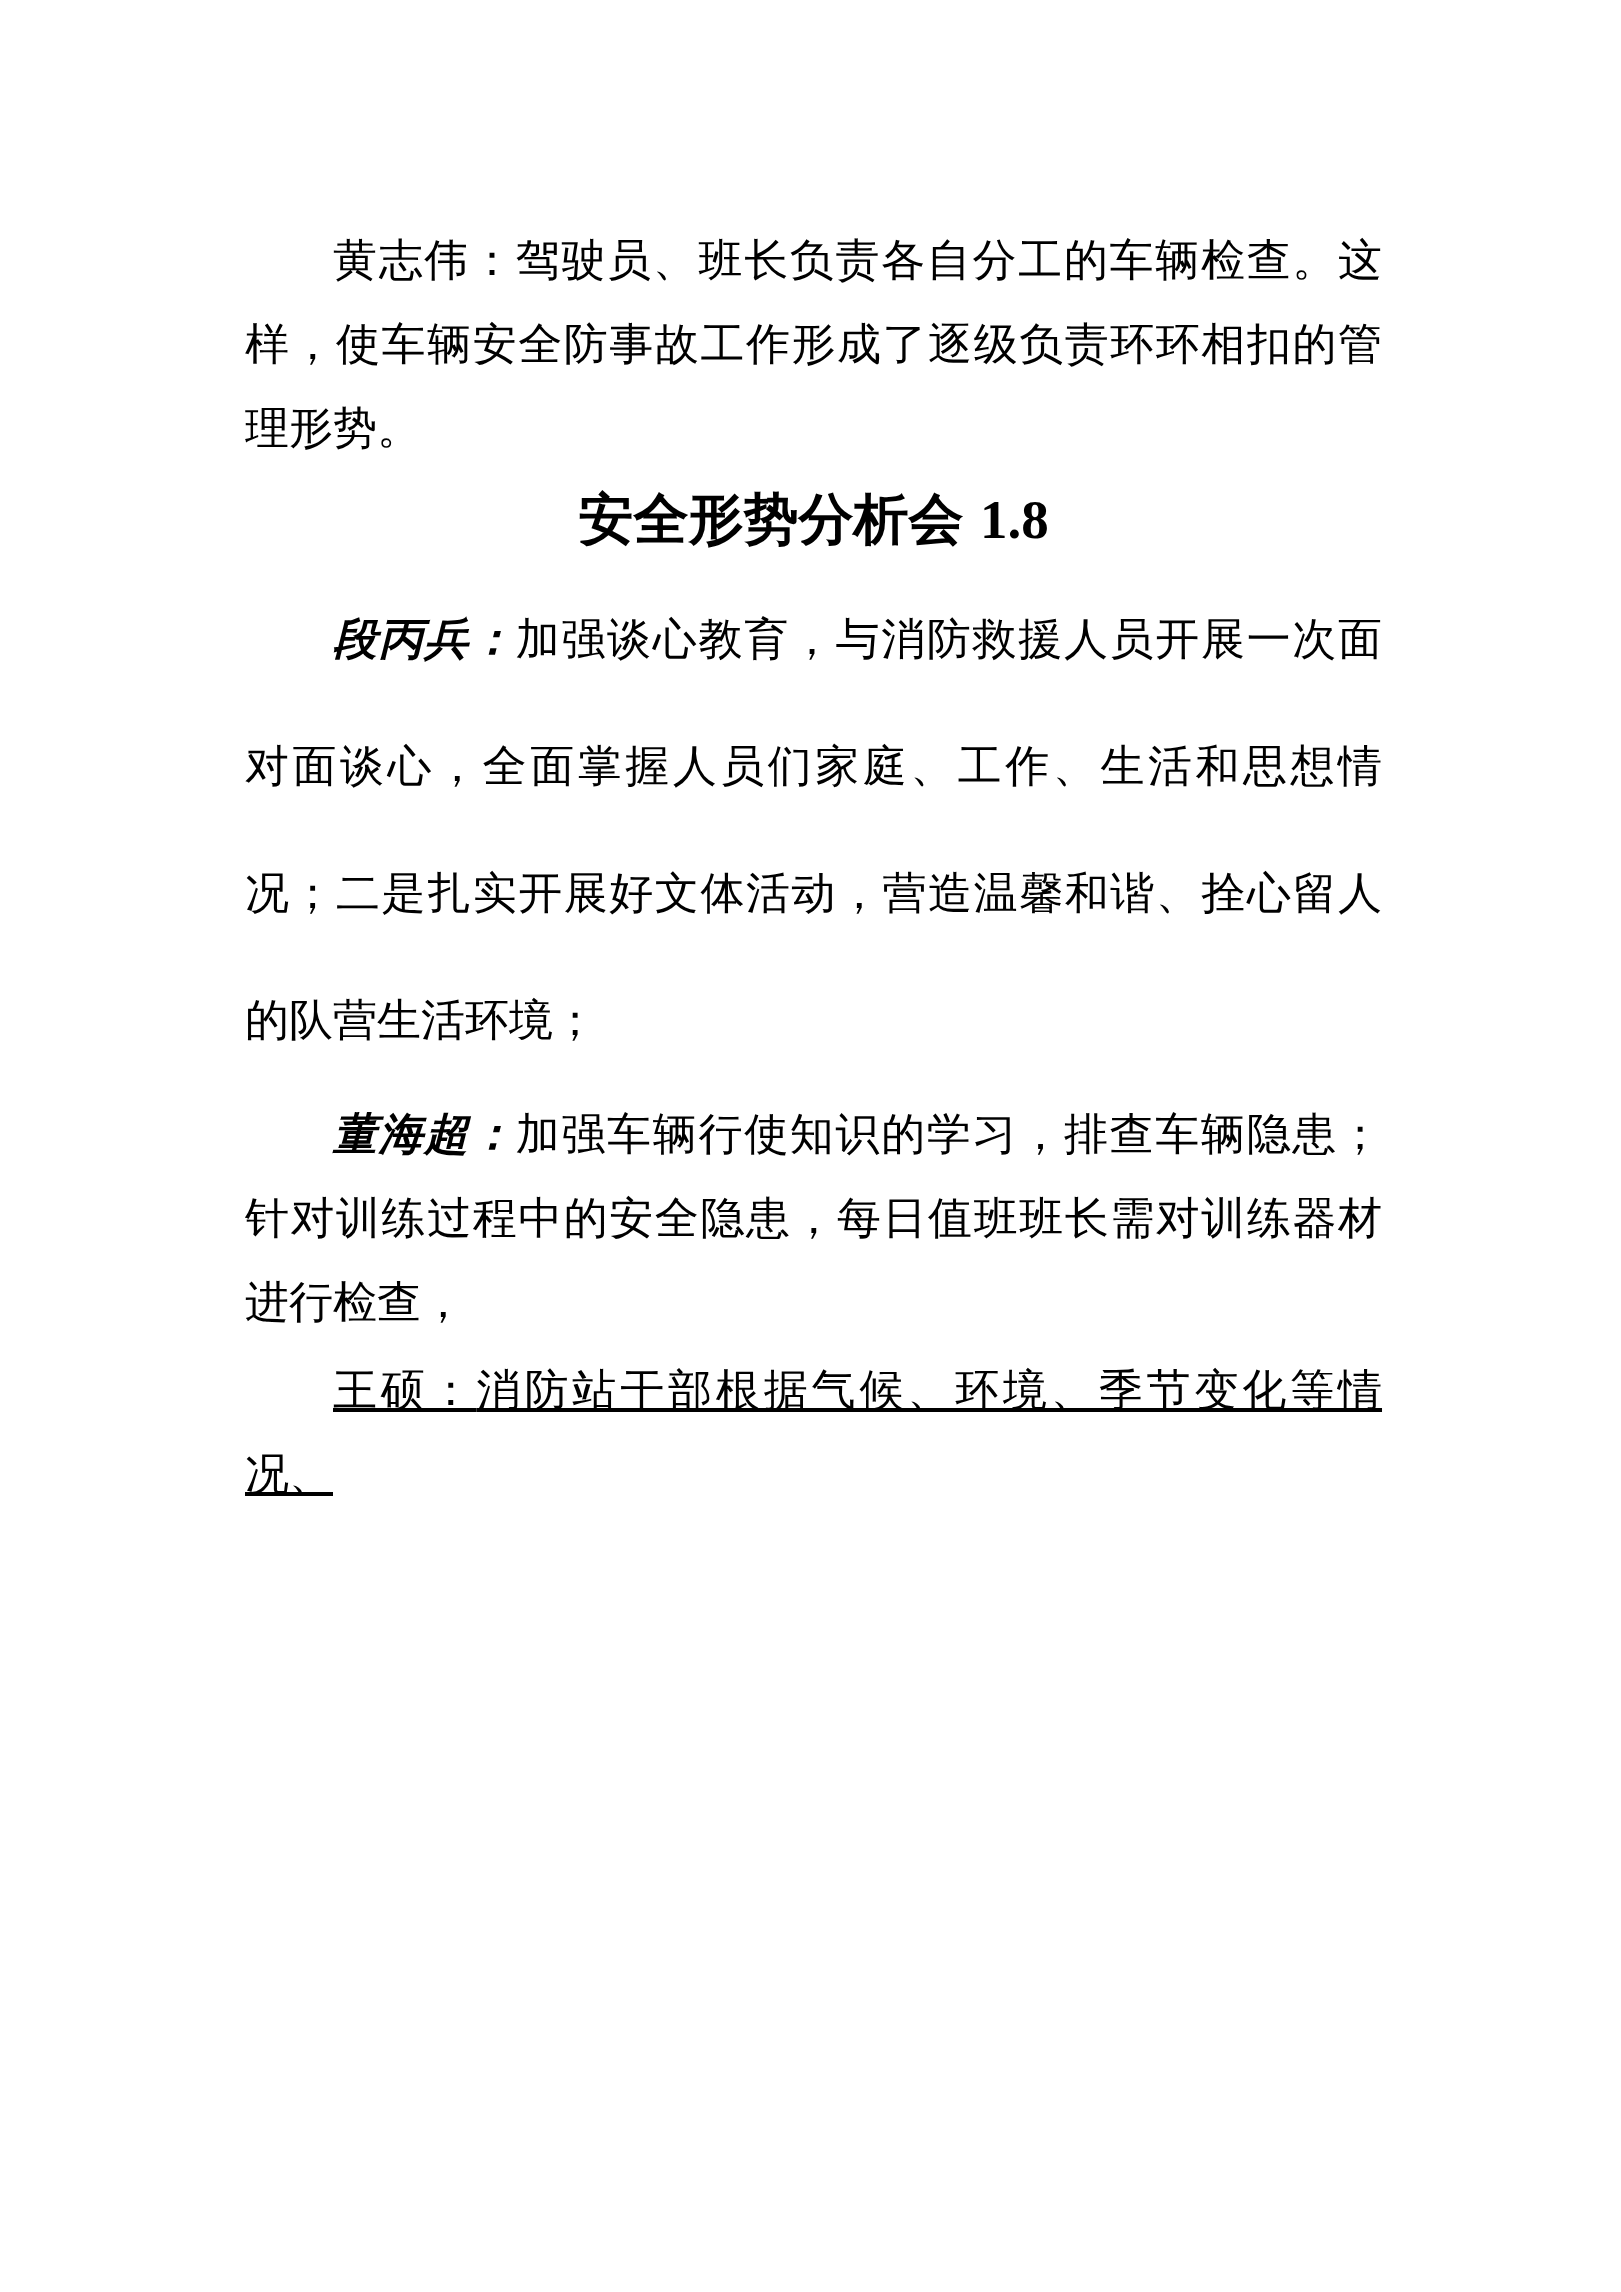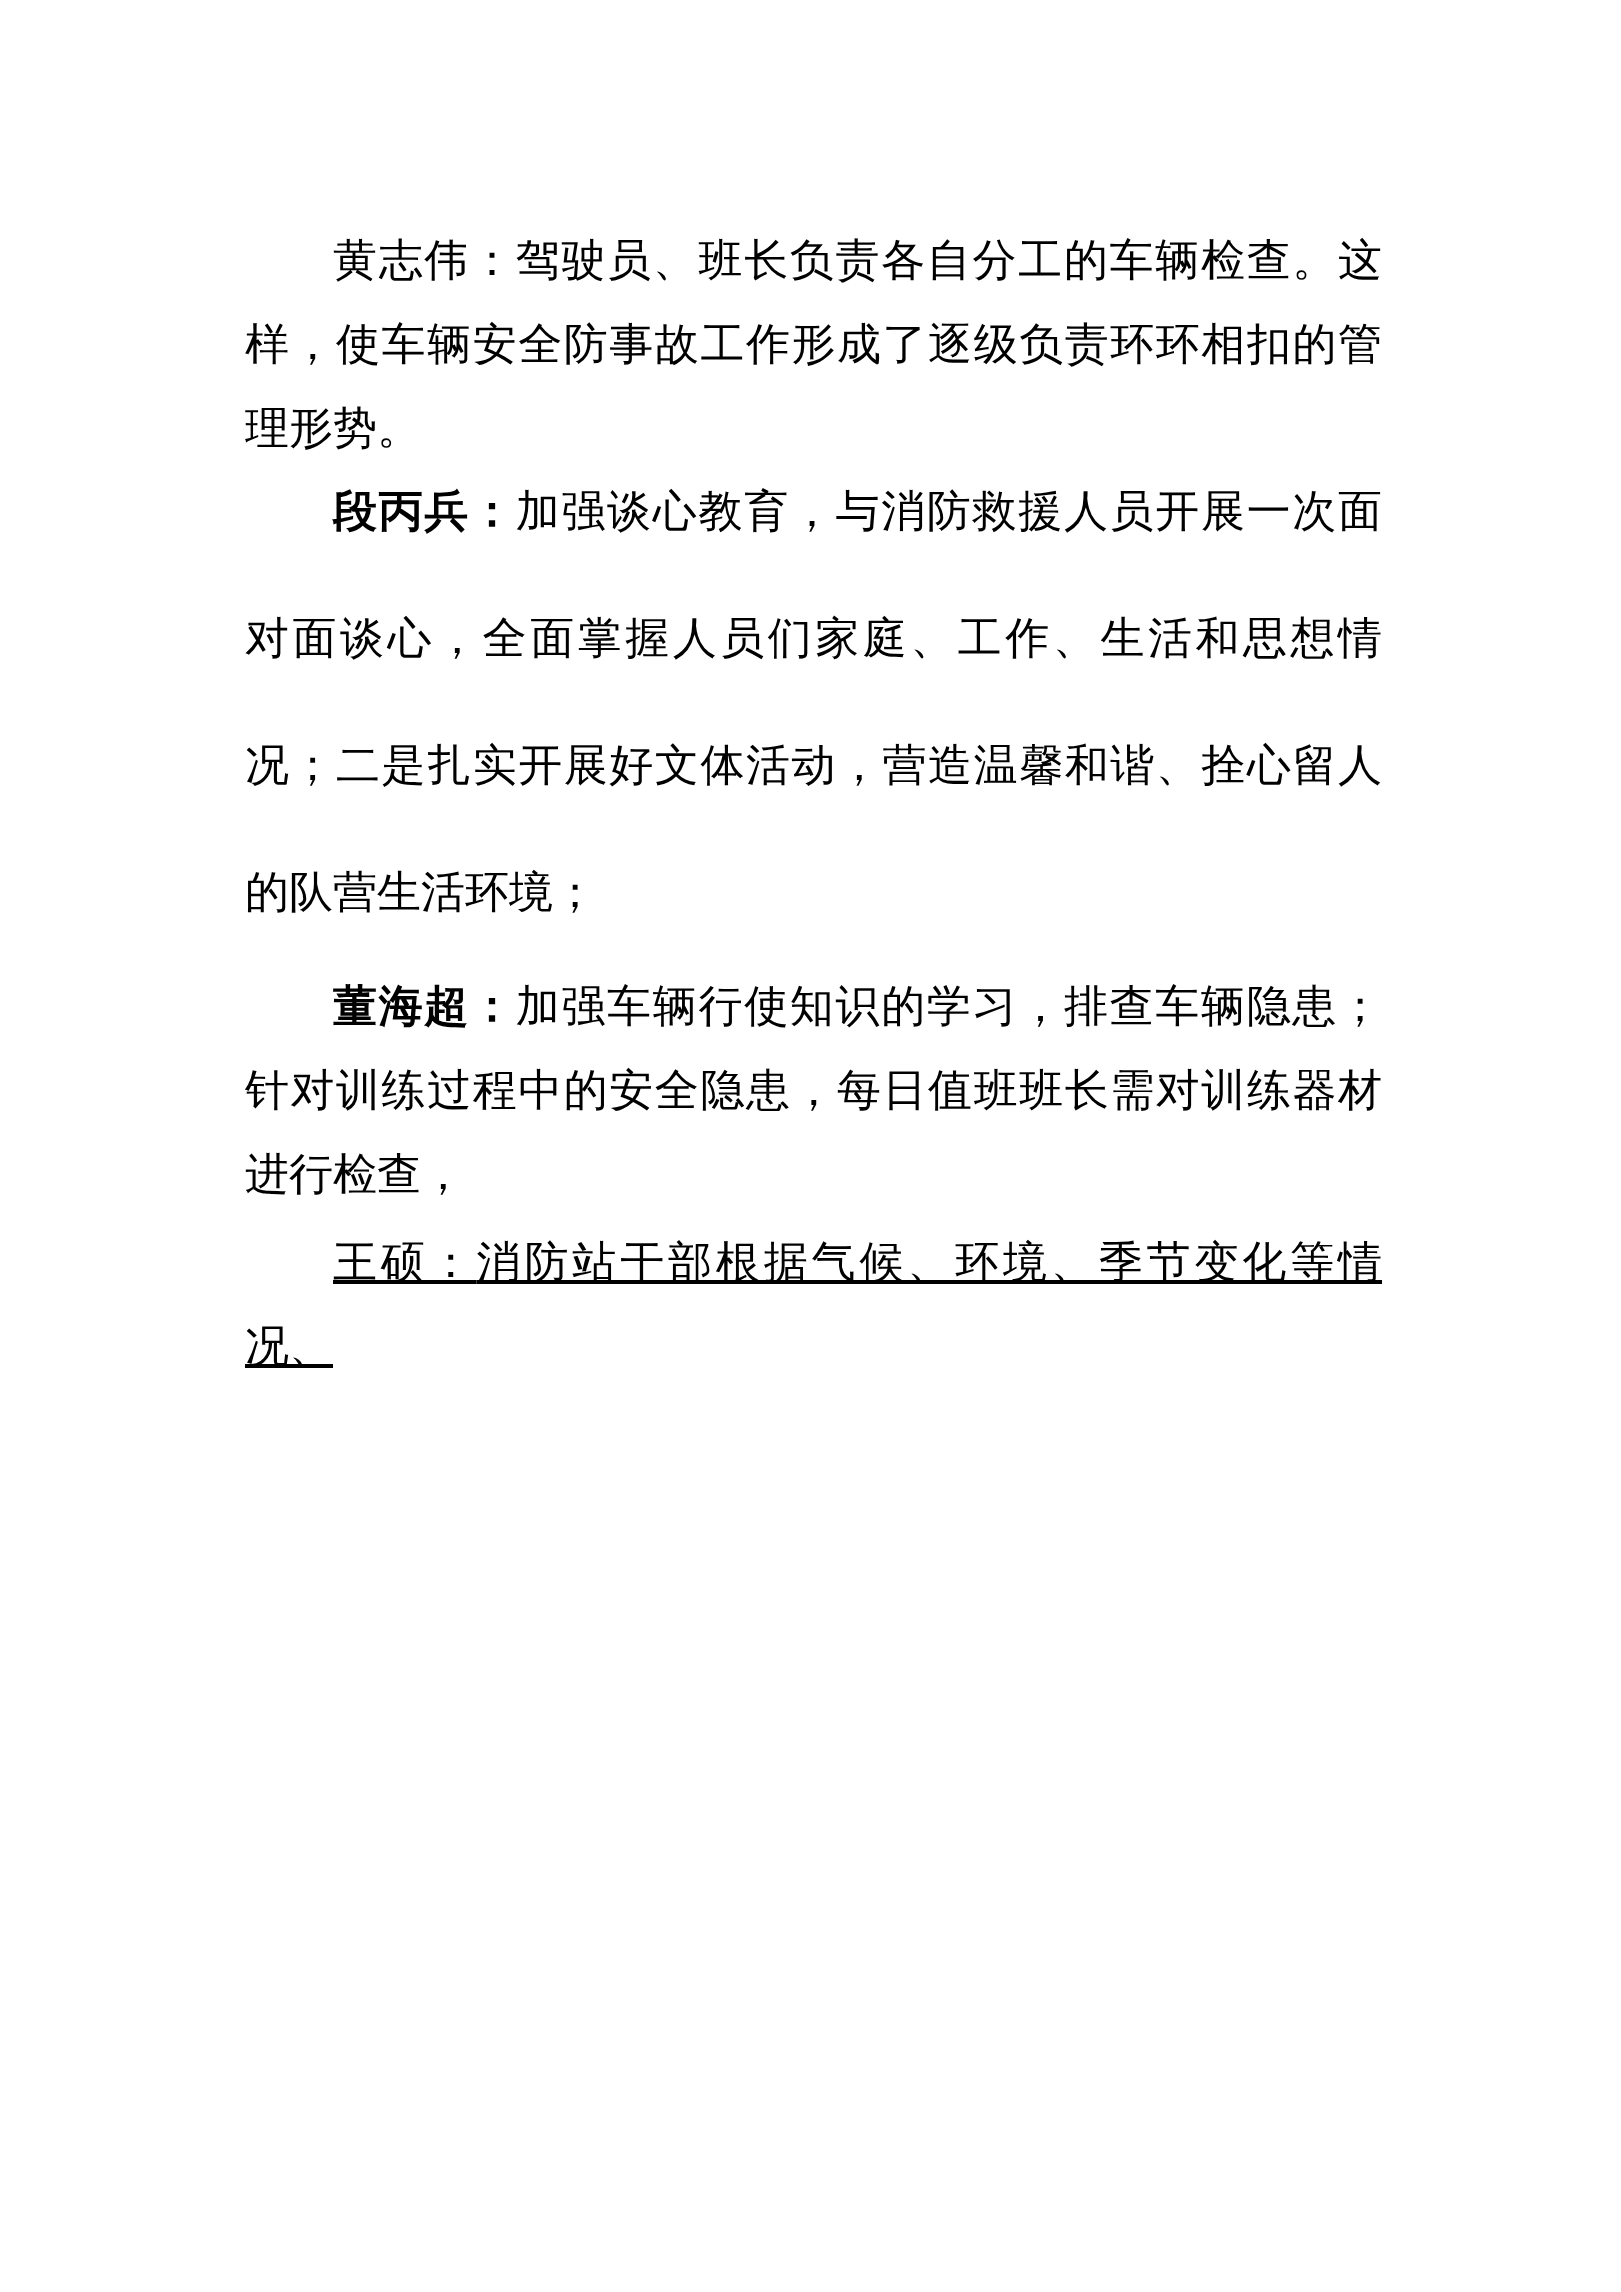--- a/index.html
+++ b/index.html
@@ -38,20 +38,21 @@
   }
   .para-wang {
     margin-top: 3.9px;
     text-decoration: underline;
   }
   .speaker {
     font-weight: normal;
   }
   .speaker-bold {
     font-weight: bold;
+    font-style: italic;
   }
   .doc-heading {
     margin: 0 0 29px 0;
     font-size: 55px;
     line-height: 98px;
     font-weight: bold;
     text-align: center;
     text-indent: 0;
   }
   .heading-number {
@@ -59,20 +60,21 @@
     margin-left: 0.3em;
   }
 </style>
 </head>
 <body>
 
 <div class="page">
 
   <p class="para"><span class="speaker">黄志伟：</span><span>驾驶员、班长负责各自分工的车辆检查。这样，使车辆安全防事故工作形成了逐级负责环环相扣的管理形势。</span></p>
 
+  <h1 class="doc-heading"><span>安全形势分析会</span><span class="heading-number">1.8</span></h1>
 
 
   <p class="para para-duan"><span class="speaker speaker-bold">段丙兵：</span><span>加强谈心教育，与消防救援人员开展一次面对面谈心，全面掌握人员们家庭、工作、生活和思想情况；二是扎实开展好文体活动，营造温馨和谐、拴心留人的队营生活环境；</span></p>
 
 
   <p class="para"><span class="speaker speaker-bold">董海超：</span><span>加强车辆行使知识的学习，排查车辆隐患；针对训练过程中的安全隐患，每日值班班长需对训练器材进行检查，</span></p>
 
   <p class="para para-wang"><span class="speaker">王硕：</span><span>消防站干部根据气候、环境、季节变化等情况、</span></p>
 
 </div>

